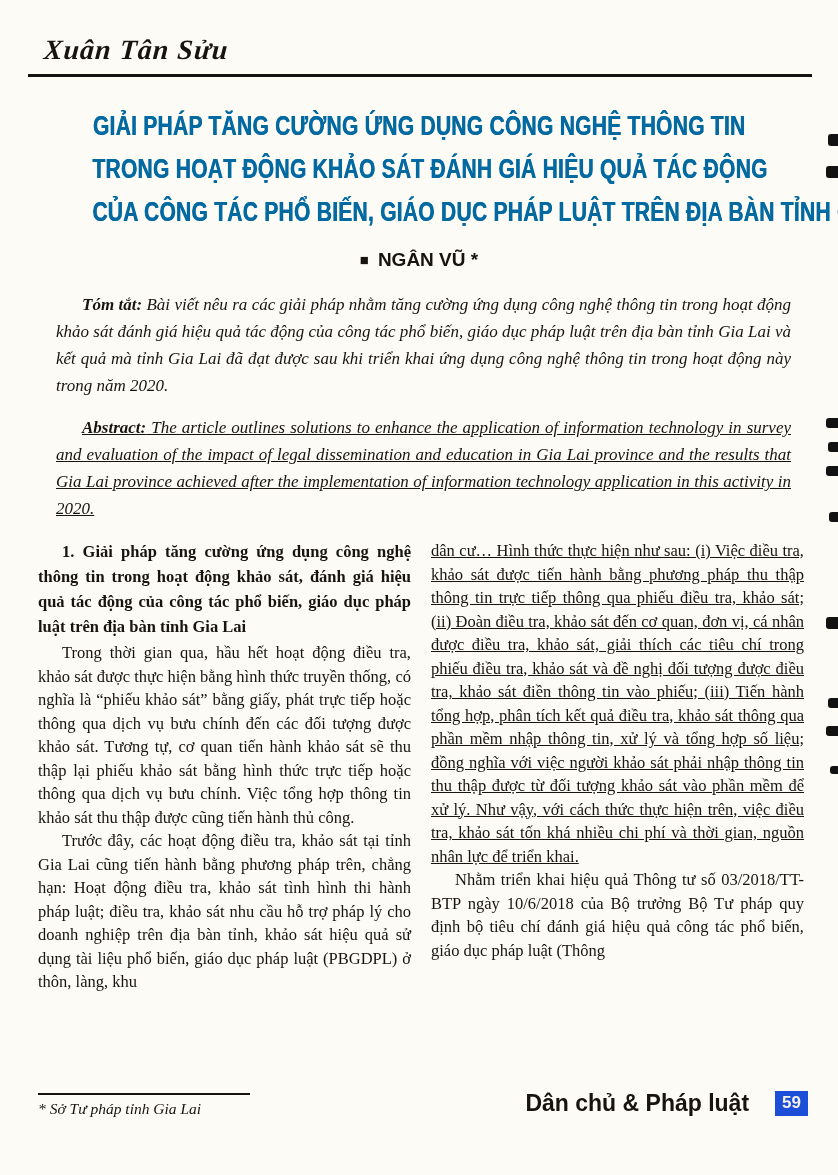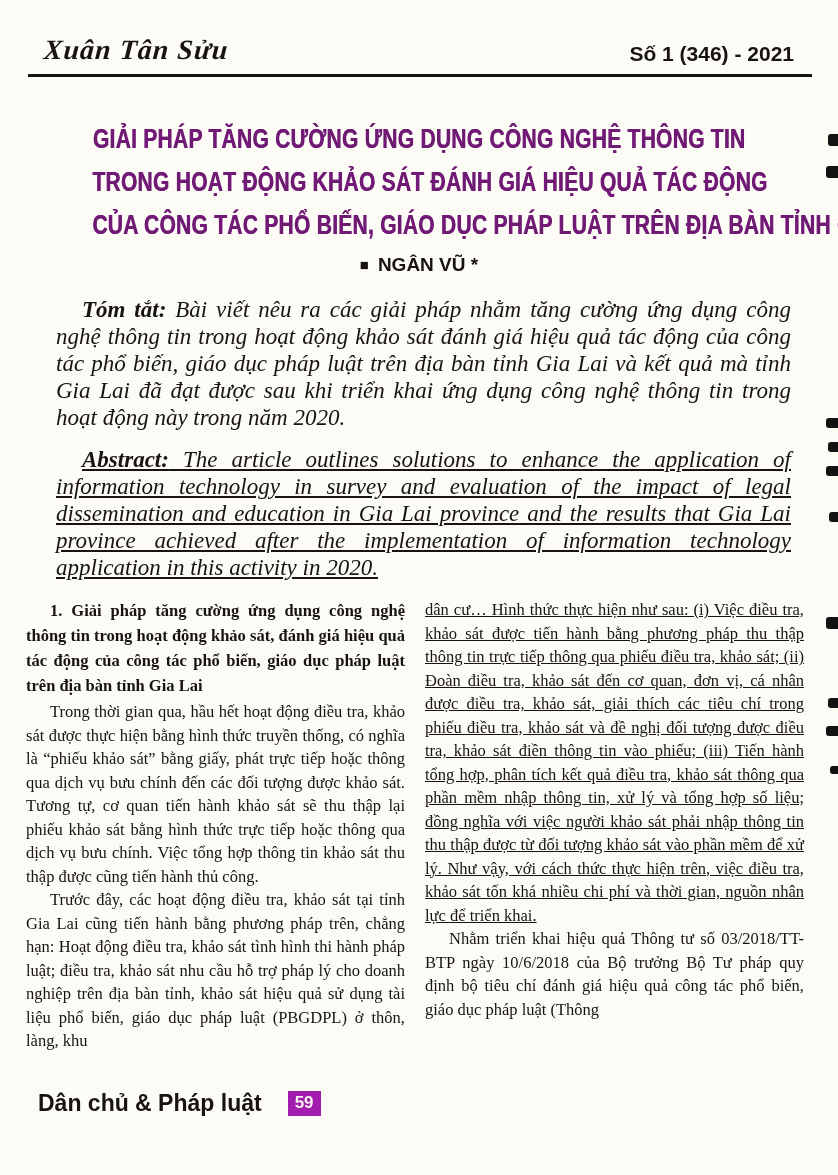--- a/index.html
+++ b/index.html
@@ -7,53 +7,52 @@
     position:relative; width:838px; height:1175px; margin:0 auto;
     background:#fcfbf6; color:#171410; overflow:hidden;
     font-family:"Liberation Serif", serif;
   }
   
   .masthead { display:flex; justify-content:space-between; align-items:flex-end; padding:34px 30px 0 44px; }
   .script { font-family:"Liberation Serif", serif; font-style:italic; font-weight:bold; font-size:28px; letter-spacing:1px; transform:skewX(-4deg); }
   .issue { font-family:"Liberation Sans", sans-serif; font-weight:bold; font-size:21px; padding-right:14px; }
   .rule { margin:8px 26px 0 28px; border-bottom:3px solid #141414; }
   
-  .title { margin:41px 0 0; text-align:center; font-family:"Liberation Sans", sans-serif; font-weight:bold; font-size:27px; line-height:43px; color:#701a75; }
+  .title { margin:28px 0 0; text-align:center; font-family:"Liberation Sans", sans-serif; font-weight:bold; font-size:27px; line-height:43px; color:#0369a1; }
   .tline { display:block; white-space:nowrap; transform:scaleX(0.78); text-shadow:0.6px 0 currentColor; letter-spacing:0.3px; }
   
-  .author { text-align:center; margin-top:7px; font-family:"Liberation Sans", sans-serif; font-weight:bold; font-size:19px; }
+  .author { text-align:center; margin-top:15px; font-family:"Liberation Sans", sans-serif; font-weight:bold; font-size:19px; }
   .bullet { font-size:15px; margin-right:9px; position:relative; top:-1px; }
   
-  .abstract { margin:20px 47px 0 56px; font-style:italic; font-size:23px; line-height:27px; text-align:justify; text-indent:26px; }
+  .abstract { margin:20px 47px 0 56px; font-style:italic; font-size:17px; line-height:27px; text-align:justify; text-indent:26px; }
   .abstract .ab-label { font-weight:bold; }
   .abstract.en { margin-top:15px;text-decoration:underline; }
   
-  .columns { display:flex; gap:20px; margin:17px 34px 0 26px; }
+  .columns { display:flex; gap:20px; margin:17px 34px 0 38px; }
   .col { flex:1; min-width:0; }
   p.body { margin:0; font-size:16.5px; line-height:23.5px; text-align:justify; text-indent:24px; }
   p.heading { margin:0 0 2px; font-weight:bold; font-size:16.5px; line-height:25px; text-align:justify; text-indent:24px; }
   p.flush { text-indent:0;text-decoration:underline; }
   
   .footer { position:absolute; left:38px; right:30px; top:1090px; display:flex; justify-content:space-between; align-items:flex-end; }
   .fnrule { width:212px; border-top:2px solid #171410; margin-bottom:5px; }
   .footnote { font-style:italic; font-size:15.5px; }
   .journal-block { display:flex; align-items:center; gap:26px; padding-bottom:1px; }
   .jname { font-family:"Liberation Sans", sans-serif; font-weight:bold; font-size:23px; }
-  .pagenum { font-family:"Liberation Sans", sans-serif; font-weight:bold; font-size:17px; background:#a21caf; color:#f4f2ec; padding:2px 7px 3px; }
+  .pagenum { font-family:"Liberation Sans", sans-serif; font-weight:bold; font-size:17px; background:#1d4ed8; color:#f4f2ec; padding:2px 7px 3px; }
   
   .scan-mark { position:absolute; right:0; background:#121212; border-radius:3px 0 0 3px; }
 </style>
 </head>
 <body>
 
 <div class="page">
 
   <div class="masthead">
     <div class="script">Xuân Tân Sửu</div>
-    <div class="issue">Số 1 (346) - 2021</div>
   </div>
   <div class="rule"></div>
 
   <h1 class="title">
     <span class="tline">GIẢI PHÁP TĂNG CƯỜNG ỨNG DỤNG CÔNG NGHỆ THÔNG TIN</span>
     <span class="tline">TRONG HOẠT ĐỘNG KHẢO SÁT ĐÁNH GIÁ HIỆU QUẢ TÁC ĐỘNG</span>
     <span class="tline">CỦA CÔNG TÁC PHỔ BIẾN, GIÁO DỤC PHÁP LUẬT TRÊN ĐỊA BÀN TỈNH GIA LAI</span>
   </h1>
 
   <div class="author">
@@ -74,20 +73,24 @@
       <p class="body">Trong thời gian qua, hầu hết hoạt động điều tra, khảo sát được thực hiện bằng hình thức truyền thống, có nghĩa là “phiếu khảo sát” bằng giấy, phát trực tiếp hoặc thông qua dịch vụ bưu chính đến các đối tượng được khảo sát. Tương tự, cơ quan tiến hành khảo sát sẽ thu thập lại phiếu khảo sát bằng hình thức trực tiếp hoặc thông qua dịch vụ bưu chính. Việc tổng hợp thông tin khảo sát thu thập được cũng tiến hành thủ công.</p>
       <p class="body">Trước đây, các hoạt động điều tra, khảo sát tại tỉnh Gia Lai cũng tiến hành bằng phương pháp trên, chẳng hạn: Hoạt động điều tra, khảo sát tình hình thi hành pháp luật; điều tra, khảo sát nhu cầu hỗ trợ pháp lý cho doanh nghiệp trên địa bàn tỉnh, khảo sát hiệu quả sử dụng tài liệu phổ biến, giáo dục pháp luật (PBGDPL) ở thôn, làng, khu</p>
     </div>
     <div class="col">
       <p class="body flush">dân cư… Hình thức thực hiện như sau: (i) Việc điều tra, khảo sát được tiến hành bằng phương pháp thu thập thông tin trực tiếp thông qua phiếu điều tra, khảo sát; (ii) Đoàn điều tra, khảo sát đến cơ quan, đơn vị, cá nhân được điều tra, khảo sát, giải thích các tiêu chí trong phiếu điều tra, khảo sát và đề nghị đối tượng được điều tra, khảo sát điền thông tin vào phiếu; (iii) Tiến hành tổng hợp, phân tích kết quả điều tra, khảo sát thông qua phần mềm nhập thông tin, xử lý và tổng hợp số liệu; đồng nghĩa với việc người khảo sát phải nhập thông tin thu thập được từ đối tượng khảo sát vào phần mềm để xử lý. Như vậy, với cách thức thực hiện trên, việc điều tra, khảo sát tốn khá nhiều chi phí và thời gian, nguồn nhân lực để triển khai.</p>
       <p class="body">Nhằm triển khai hiệu quả Thông tư số 03/2018/TT-BTP ngày 10/6/2018 của Bộ trưởng Bộ Tư pháp quy định bộ tiêu chí đánh giá hiệu quả công tác phổ biến, giáo dục pháp luật (Thông</p>
     </div>
   </div>
 
   <div class="footer">
+    <div class="footnote-block">
+      <div class="fnrule"></div>
+      <div class="footnote">* Sở Tư pháp tỉnh Gia Lai</div>
+    </div>
     <div class="journal-block">
       <span class="jname">Dân chủ &amp; Pháp luật</span>
       <span class="pagenum">59</span>
     </div>
   </div>
 
   <i class="scan-mark" style="top:134px;width:10px;height:12px;"></i>
   <i class="scan-mark" style="top:166px;width:12px;height:12px;"></i>
   <i class="scan-mark" style="top:418px;width:12px;height:10px;"></i>
   <i class="scan-mark" style="top:442px;width:10px;height:10px;"></i>

